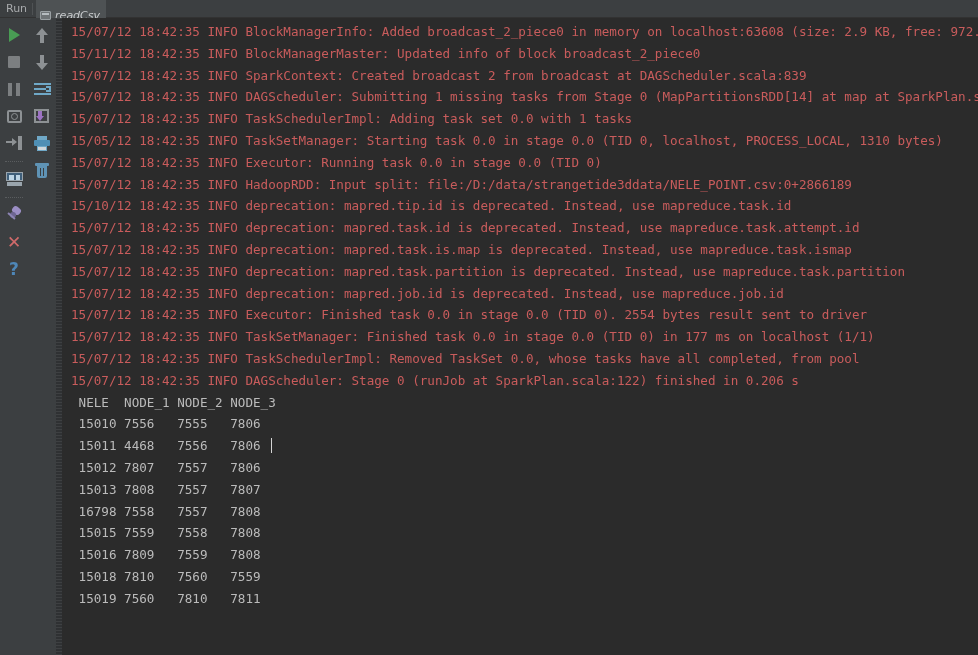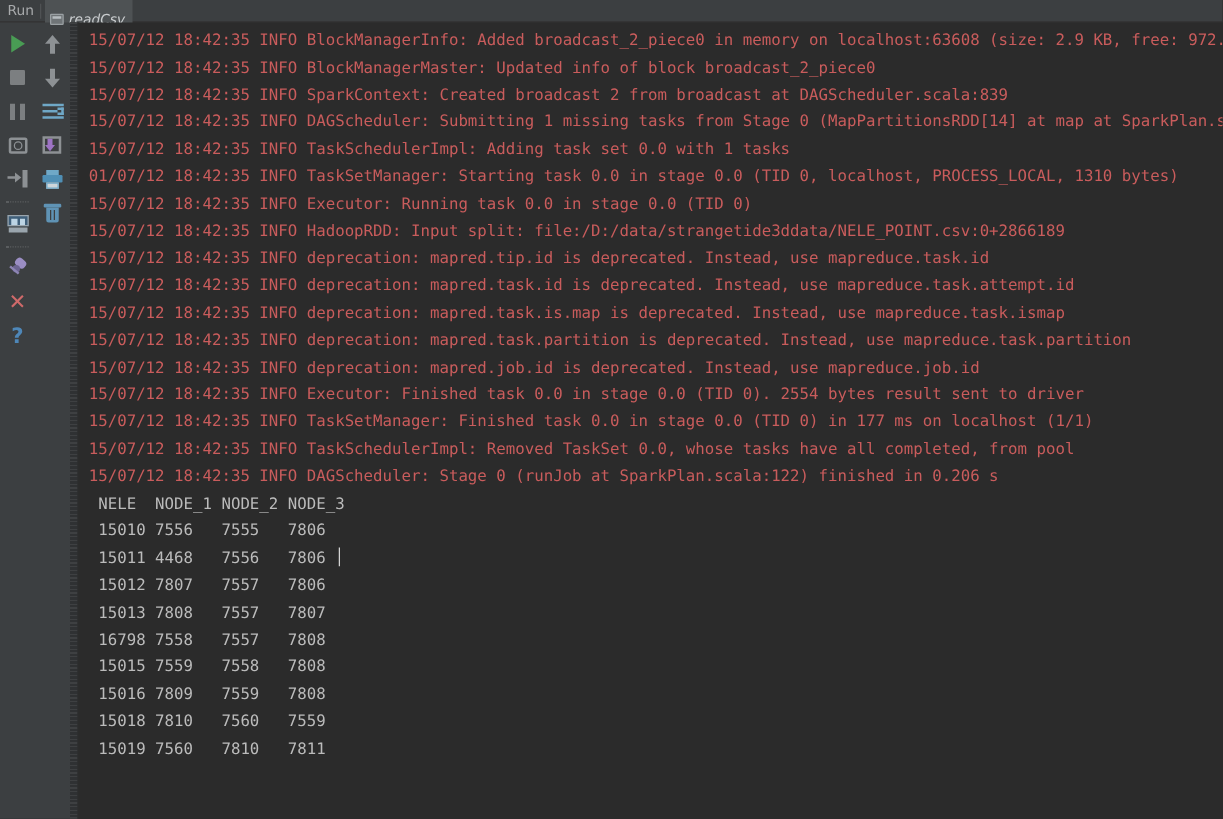--- a/index.html
+++ b/index.html
@@ -508,28 +508,28 @@
           <span class="lid"></span>
             <span class="can"></span>
         </span>
       </div>
     </div>
 
     <div class="console-wrap">
       <div class="gutter"></div>
       <div class="console" id="console">
           <div class="logline">15/07/12 18:42:35 INFO BlockManagerInfo: Added broadcast_2_piece0 in memory on localhost:63608 (size: 2.9 KB, free: 972.5 MB)</div>
-          <div class="logline">15/07/12 18:42:35 INFO BlockManagerMaster: Updated info of block broadcast_2_piece0</div>
+          <div class="logline">15/11/12 18:42:35 INFO BlockManagerMaster: Updated info of block broadcast_2_piece0</div>
           <div class="logline">15/07/12 18:42:35 INFO SparkContext: Created broadcast 2 from broadcast at DAGScheduler.scala:839</div>
           <div class="logline">15/07/12 18:42:35 INFO DAGScheduler: Submitting 1 missing tasks from Stage 0 (MapPartitionsRDD[14] at map at SparkPlan.scala:97)</div>
           <div class="logline">15/07/12 18:42:35 INFO TaskSchedulerImpl: Adding task set 0.0 with 1 tasks</div>
-          <div class="logline">01/07/12 18:42:35 INFO TaskSetManager: Starting task 0.0 in stage 0.0 (TID 0, localhost, PROCESS_LOCAL, 1310 bytes)</div>
+          <div class="logline">15/05/12 18:42:35 INFO TaskSetManager: Starting task 0.0 in stage 0.0 (TID 0, localhost, PROCESS_LOCAL, 1310 bytes)</div>
           <div class="logline">15/07/12 18:42:35 INFO Executor: Running task 0.0 in stage 0.0 (TID 0)</div>
           <div class="logline">15/07/12 18:42:35 INFO HadoopRDD: Input split: file:/D:/data/strangetide3ddata/NELE_POINT.csv:0+2866189</div>
-          <div class="logline">15/07/12 18:42:35 INFO deprecation: mapred.tip.id is deprecated. Instead, use mapreduce.task.id</div>
+          <div class="logline">15/10/12 18:42:35 INFO deprecation: mapred.tip.id is deprecated. Instead, use mapreduce.task.id</div>
           <div class="logline">15/07/12 18:42:35 INFO deprecation: mapred.task.id is deprecated. Instead, use mapreduce.task.attempt.id</div>
           <div class="logline">15/07/12 18:42:35 INFO deprecation: mapred.task.is.map is deprecated. Instead, use mapreduce.task.ismap</div>
           <div class="logline">15/07/12 18:42:35 INFO deprecation: mapred.task.partition is deprecated. Instead, use mapreduce.task.partition</div>
           <div class="logline">15/07/12 18:42:35 INFO deprecation: mapred.job.id is deprecated. Instead, use mapreduce.job.id</div>
           <div class="logline">15/07/12 18:42:35 INFO Executor: Finished task 0.0 in stage 0.0 (TID 0). 2554 bytes result sent to driver</div>
           <div class="logline">15/07/12 18:42:35 INFO TaskSetManager: Finished task 0.0 in stage 0.0 (TID 0) in 177 ms on localhost (1/1)</div>
           <div class="logline">15/07/12 18:42:35 INFO TaskSchedulerImpl: Removed TaskSet 0.0, whose tasks have all completed, from pool</div>
           <div class="logline">15/07/12 18:42:35 INFO DAGScheduler: Stage 0 (runJob at SparkPlan.scala:122) finished in 0.206 s</div>
           <div class="dataline"> NELE  NODE_1 NODE_2 NODE_3</div>
           <div class="dataline"><span> 15010 7556   7555   7806</span></div>

